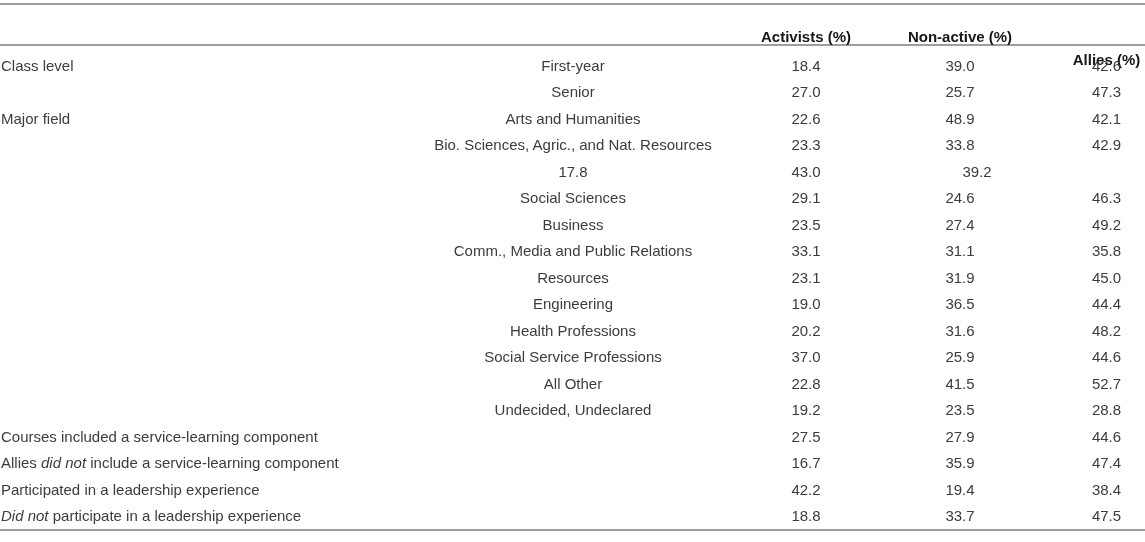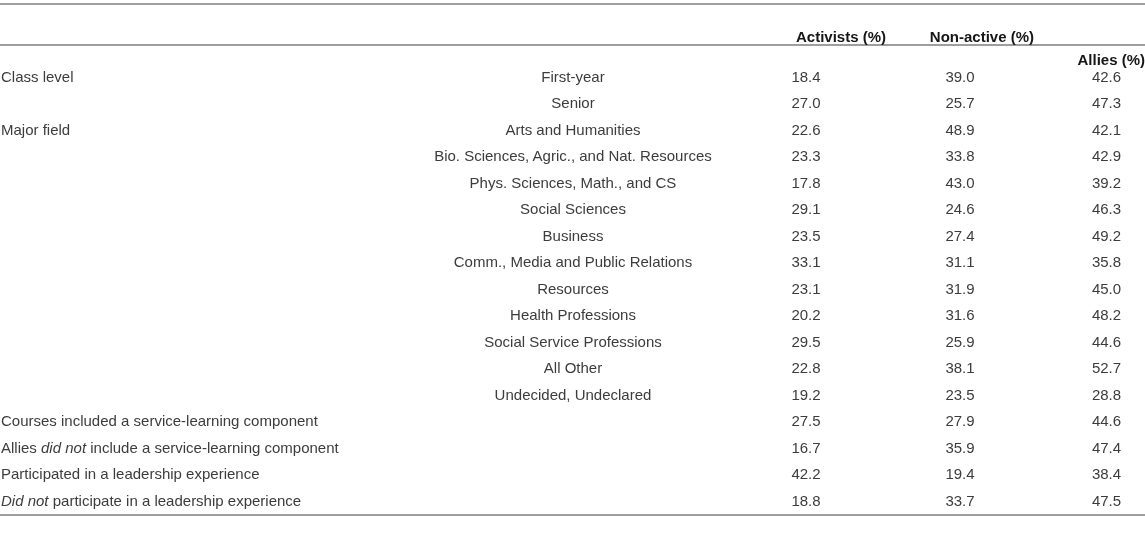--- a/index.html
+++ b/index.html
@@ -28,25 +28,25 @@
     width: 1145px;
   }
   .header-row {
     height: 39px;
     align-items: center;
   }
   .header-cell {
     font-size: 15px;
     font-weight: bold;
     color: #161616;
-    text-align: right;
+    text-align: center;
     white-space: nowrap;
   }
   .header-cell.allies { padding-left: 34px; margin-top: 46px; }
-  .tbody { padding-top: 17px; }
+  .tbody { padding-top: 6px; }
   .row {
     height: 26.5px;
     align-items: center;
   }
   .cell {
     font-size: 15px;
     color: #3c3c3c;
     white-space: nowrap;
     overflow: visible;
   }
@@ -97,21 +97,20 @@
       </div>
       <div class="grid row">
         <div class="cell group-cell"></div>
         <div class="cell sub-cell"><span class="seg-plain">Bio. Sciences, Agric., and Nat. Resources</span></div>
         <div class="cell num-cell">23.3</div>
         <div class="cell num-cell">33.8</div>
         <div class="cell num-cell allies">42.9</div>
       </div>
       <div class="grid row">
         <div class="cell group-cell"></div>
-        <div class="cell sub-cell"><span class="seg-plain">Phys. Sciences, Math., and CS</span></div>
         <div class="cell num-cell">17.8</div>
         <div class="cell num-cell">43.0</div>
         <div class="cell num-cell allies">39.2</div>
       </div>
       <div class="grid row">
         <div class="cell group-cell"></div>
         <div class="cell sub-cell"><span class="seg-plain">Social Sciences</span></div>
         <div class="cell num-cell">29.1</div>
         <div class="cell num-cell">24.6</div>
         <div class="cell num-cell allies">46.3</div>
@@ -132,37 +131,44 @@
       </div>
       <div class="grid row">
         <div class="cell group-cell"></div>
         <div class="cell sub-cell"><span class="seg-plain">Resources</span></div>
         <div class="cell num-cell">23.1</div>
         <div class="cell num-cell">31.9</div>
         <div class="cell num-cell allies">45.0</div>
       </div>
       <div class="grid row">
         <div class="cell group-cell"></div>
+        <div class="cell sub-cell"><span class="seg-plain">Engineering</span></div>
+        <div class="cell num-cell">19.0</div>
+        <div class="cell num-cell">36.5</div>
+        <div class="cell num-cell allies">44.4</div>
+      </div>
+      <div class="grid row">
+        <div class="cell group-cell"></div>
         <div class="cell sub-cell"><span class="seg-plain">Health Professions</span></div>
         <div class="cell num-cell">20.2</div>
         <div class="cell num-cell">31.6</div>
         <div class="cell num-cell allies">48.2</div>
       </div>
       <div class="grid row">
         <div class="cell group-cell"></div>
         <div class="cell sub-cell"><span class="seg-plain">Social Service Professions</span></div>
-        <div class="cell num-cell">29.5</div>
+        <div class="cell num-cell">37.0</div>
         <div class="cell num-cell">25.9</div>
         <div class="cell num-cell allies">44.6</div>
       </div>
       <div class="grid row">
         <div class="cell group-cell"></div>
         <div class="cell sub-cell"><span class="seg-plain">All Other</span></div>
         <div class="cell num-cell">22.8</div>
-        <div class="cell num-cell">38.1</div>
+        <div class="cell num-cell">41.5</div>
         <div class="cell num-cell allies">52.7</div>
       </div>
       <div class="grid row">
         <div class="cell group-cell"></div>
         <div class="cell sub-cell"><span class="seg-plain">Undecided, Undeclared</span></div>
         <div class="cell num-cell">19.2</div>
         <div class="cell num-cell">23.5</div>
         <div class="cell num-cell allies">28.8</div>
       </div>
       <div class="grid row">

